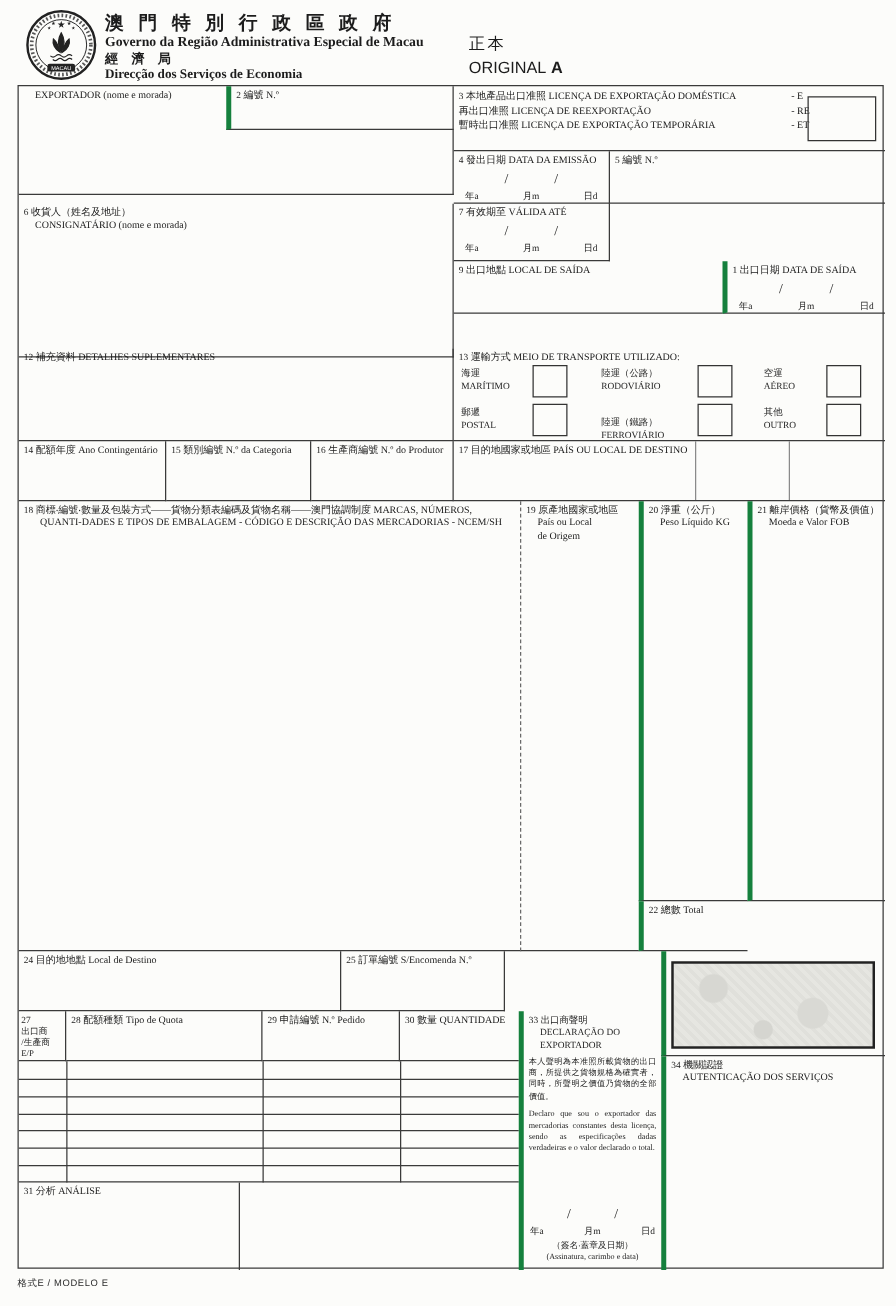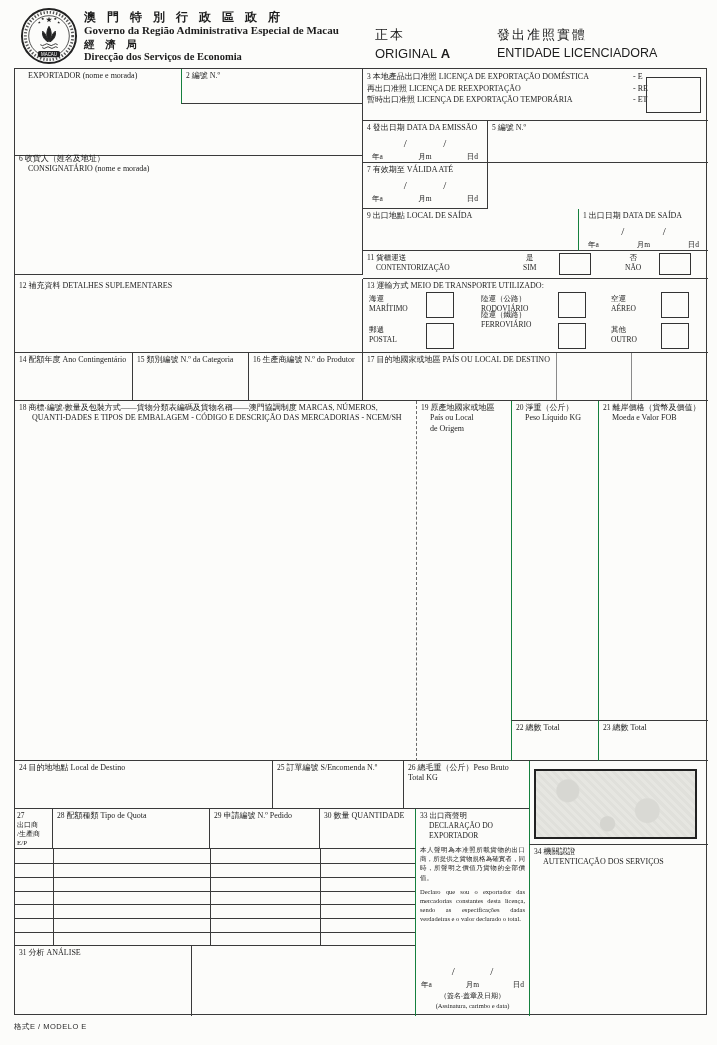--- a/index.html
+++ b/index.html
@@ -1,38 +1,38 @@
 <!DOCTYPE html>
 <html><head>
 <meta charset="utf-8">
 <style>
   *{margin:0;padding:0;box-sizing:border-box}
   html,body{background:#ffffff}
   .page{position:relative;width:717px;height:1045px;background:#fcfcfa;color:#1c1c1c;
         font-family:"Liberation Serif","DejaVu Serif",serif;overflow:hidden}
   
   .hdr-text{position:absolute;left:84px;top:11px;line-height:1.12}
-  .hdr-zh1{font-size:12px;font-weight:bold;letter-spacing:4px}
+  .hdr-zh1{font-size:15px;font-weight:bold;letter-spacing:4px}
   .hdr-pt1{font-size:11px;font-weight:bold}
   .hdr-zh2{font-size:10.5px;font-weight:bold;letter-spacing:4px;margin-top:2px}
   .hdr-pt2{font-size:10.5px;font-weight:bold}
   .seal{position:absolute;left:20px;top:7px}
   .copyblk{position:absolute;left:375px;top:26px;font-family:"Liberation Sans","DejaVu Sans",sans-serif}
   .copyblk .zh{font-size:13px;letter-spacing:2px}
   .copyblk .pt{font-size:13px;margin-top:2px}
   .entblk{position:absolute;left:497px;top:26px;font-family:"Liberation Sans","DejaVu Sans",sans-serif}
   .entblk .zh{font-size:13px;letter-spacing:2px}
   .entblk .pt{font-size:12.5px;margin-top:2px}
   .bold{font-weight:bold}
   
   .form{position:absolute;left:14px;top:68px;width:693px;height:947px;border:1px solid #3a3a3a}
   .cell{position:absolute;font-size:8px;line-height:1.3;padding:2px 4px}
   .bR{border-right:1px solid #3a3a3a}
   .bB{border-bottom:1px solid #3a3a3a}
-  .bL{border-left:1px solid #15803d}
+  .bL{border-left:4px solid #15803d}
   .bLd{border-left:1px dashed #6a6a6a}
   .no{font-size:7.5px;margin-right:2px}
   .ind{padding-left:9px}
   .cb{position:absolute;border:1px solid #333;background:transparent}
   .hline{position:absolute;border-top:1px solid #3a3a3a;left:0}
   .vguide{position:absolute;border-left:1px solid #3a3a3a;width:0}
   .vnub{position:absolute;border-left:1px solid #8a8a8a;width:0;top:0;height:100%}
   
   .slashrow{display:flex;justify-content:space-evenly;font-size:11px;margin-top:3px}
   .ymdrow{display:flex;justify-content:space-between;font-size:7.5px;padding:0 5px;margin-top:1px}
@@ -90,24 +90,20 @@
     <div class="hdr-zh1">澳 門 特 別 行 政 區 政 府</div>
     <div class="hdr-pt1">Governo da Região Administrativa Especial de Macau</div>
     <div class="hdr-zh2">經 濟 局</div>
     <div class="hdr-pt2">Direcção dos Serviços de Economia</div>
   </div>
 
   <div class="copyblk">
     <div class="zh">正本</div>
     <div class="pt"><span>ORIGINAL</span>&nbsp;<span class="bold">A</span></div>
   </div>
-  <div class="entblk">
-    <div class="zh">發出准照實體</div>
-    <div class="pt">ENTIDADE LICENCIADORA</div>
-  </div>
 
   <div class="form">
 
     <div class="cell bR bB" style="left:0;top:0;width:348px;height:87px">
       <div class="ind">EXPORTADOR (nome e morada)</div>
     </div>
 
     <div class="cell bL bB" style="left:166px;top:0;width:182px;height:35px">
       <span class="no">2</span><span>編號 N.º</span>
     </div>
@@ -140,21 +136,21 @@
             <span>月m</span>
             <span>日d</span>
           </div>
       </div>
     </div>
 
     <div class="cell bB" style="left:473px;top:52px;width:220px;height:42px">
       <span class="no">5</span><span>編號 N.º</span>
     </div>
 
-    <div class="cell bR bB" style="left:0;top:83px;width:348px;height:123px">
+    <div class="cell bR bB" style="left:0;top:94px;width:348px;height:123px">
       <div><span class="no">6</span><span>收貨人（姓名及地址）</span></div>
       <div class="ind">CONSIGNATÁRIO (nome e morada)</div>
     </div>
 
     <div class="cell bR bB" style="left:348px;top:94px;width:125px;height:46px">
       <div><span class="no">7</span><span>有效期至 VÁLIDA ATÉ</span></div>
       <div>
         <div class="slashrow">
             <span>/</span>
             <span>/</span>
@@ -180,36 +176,20 @@
             <span>/</span>
           </div>
         <div class="ymdrow">
             <span>年a</span>
             <span>月m</span>
             <span>日d</span>
           </div>
       </div>
     </div>
 
-    <div class="cell bB" style="left:348px;top:182px;width:345px;height:28px">
-      <div style="position:absolute;left:4px;top:2px;font-size:7.5px">
-        <div><span class="no">11</span><span>貨櫃運送</span></div>
-        <div class="ind">CONTENTORIZAÇÃO</div>
-      </div>
-      <div style="position:absolute;left:160px;top:2px;font-size:7.5px;text-align:center">
-        <div>是</div>
-          <div>SIM</div>
-      </div>
-      <div class="cb" style="left:196px;top:2px;width:32px;height:22px"></div>
-      <div style="position:absolute;left:262px;top:2px;font-size:7.5px;text-align:center">
-        <div>否</div>
-          <div>NÃO</div>
-      </div>
-      <div class="cb" style="left:296px;top:2px;width:32px;height:22px"></div>
-    </div>
 
     <div class="cell bR bB" style="left:0;top:210px;width:348px;height:74px">
       <span class="no">12</span><span>補充資料 DETALHES SUPLEMENTARES</span>
     </div>
 
     <div class="cell bB" style="left:348px;top:210px;width:345px;height:74px">
       <div><span class="no">13</span><span>運輸方式 MEIO DE TRANSPORTE UTILIZADO:</span></div>
       <div class="tlab" style="left:6px;top:15px">
           <div>海運</div>
           <div>MARÍTIMO</div>
@@ -223,21 +203,21 @@
       <div class="tlab" style="left:248px;top:15px">
           <div>空運</div>
           <div>AÉREO</div>
         </div>
       <div class="cb" style="left:298px;top:13px;width:28px;height:26px"></div>
       <div class="tlab" style="left:6px;top:46px">
           <div>郵遞</div>
           <div>POSTAL</div>
         </div>
       <div class="cb" style="left:63px;top:44px;width:28px;height:26px"></div>
-      <div class="tlab" style="left:118px;top:31px">
+      <div class="tlab" style="left:118px;top:54px">
           <div>陸運（鐵路）</div>
           <div>FERROVIÁRIO</div>
         </div>
       <div class="cb" style="left:195px;top:44px;width:28px;height:26px"></div>
       <div class="tlab" style="left:248px;top:46px">
           <div>其他</div>
           <div>OUTRO</div>
         </div>
       <div class="cb" style="left:298px;top:44px;width:28px;height:26px"></div>
     </div>
@@ -269,32 +249,26 @@
       <div><span class="no">20</span><span>淨重（公斤）</span></div>
       <div class="ind">Peso Líquido KG</div>
     </div>
     <div class="cell bL bB" style="left:583px;top:332px;width:110px;height:320px">
       <div><span class="no">21</span><span>離岸價格（貨幣及價值）</span></div>
       <div class="ind">Moeda e Valor FOB</div>
     </div>
     <div class="cell bL bB" style="left:496px;top:652px;width:87px;height:40px">
       <span class="no">22</span><span>總數 Total</span>
     </div>
-    <div class="cell bL bB" style="left:583px;top:652px;width:110px;height:40px">
-      <span class="no">23</span><span>總數 Total</span>
-    </div>
 
     <div class="cell bR bB" style="left:0;top:692px;width:258px;height:48px">
       <span class="no">24</span><span>目的地地點 Local de Destino</span>
     </div>
     <div class="cell bR bB" style="left:258px;top:692px;width:131px;height:48px">
       <span class="no">25</span><span>訂單編號 S/Encomenda N.º</span>
-    </div>
-    <div class="cell bB" style="left:389px;top:692px;width:125px;height:48px">
-      <span class="no">26</span><span>總毛重（公斤）Peso Bruto Total KG</span>
     </div>
     <div class="cell bL bB" style="left:514px;top:692px;width:179px;height:84px;padding:0">
       <div class="stamp" style="left:4px;top:8px;width:163px;height:70px"></div>
     </div>
 
     <div class="cell bR bB" style="left:0;top:740px;width:38px;height:40px;font-size:7px;padding:2px 2px">
       <div><span class="no">27</span></div>
       <div>出口商</div>
       <div>/生產商</div>
       <div>E/P</div>

